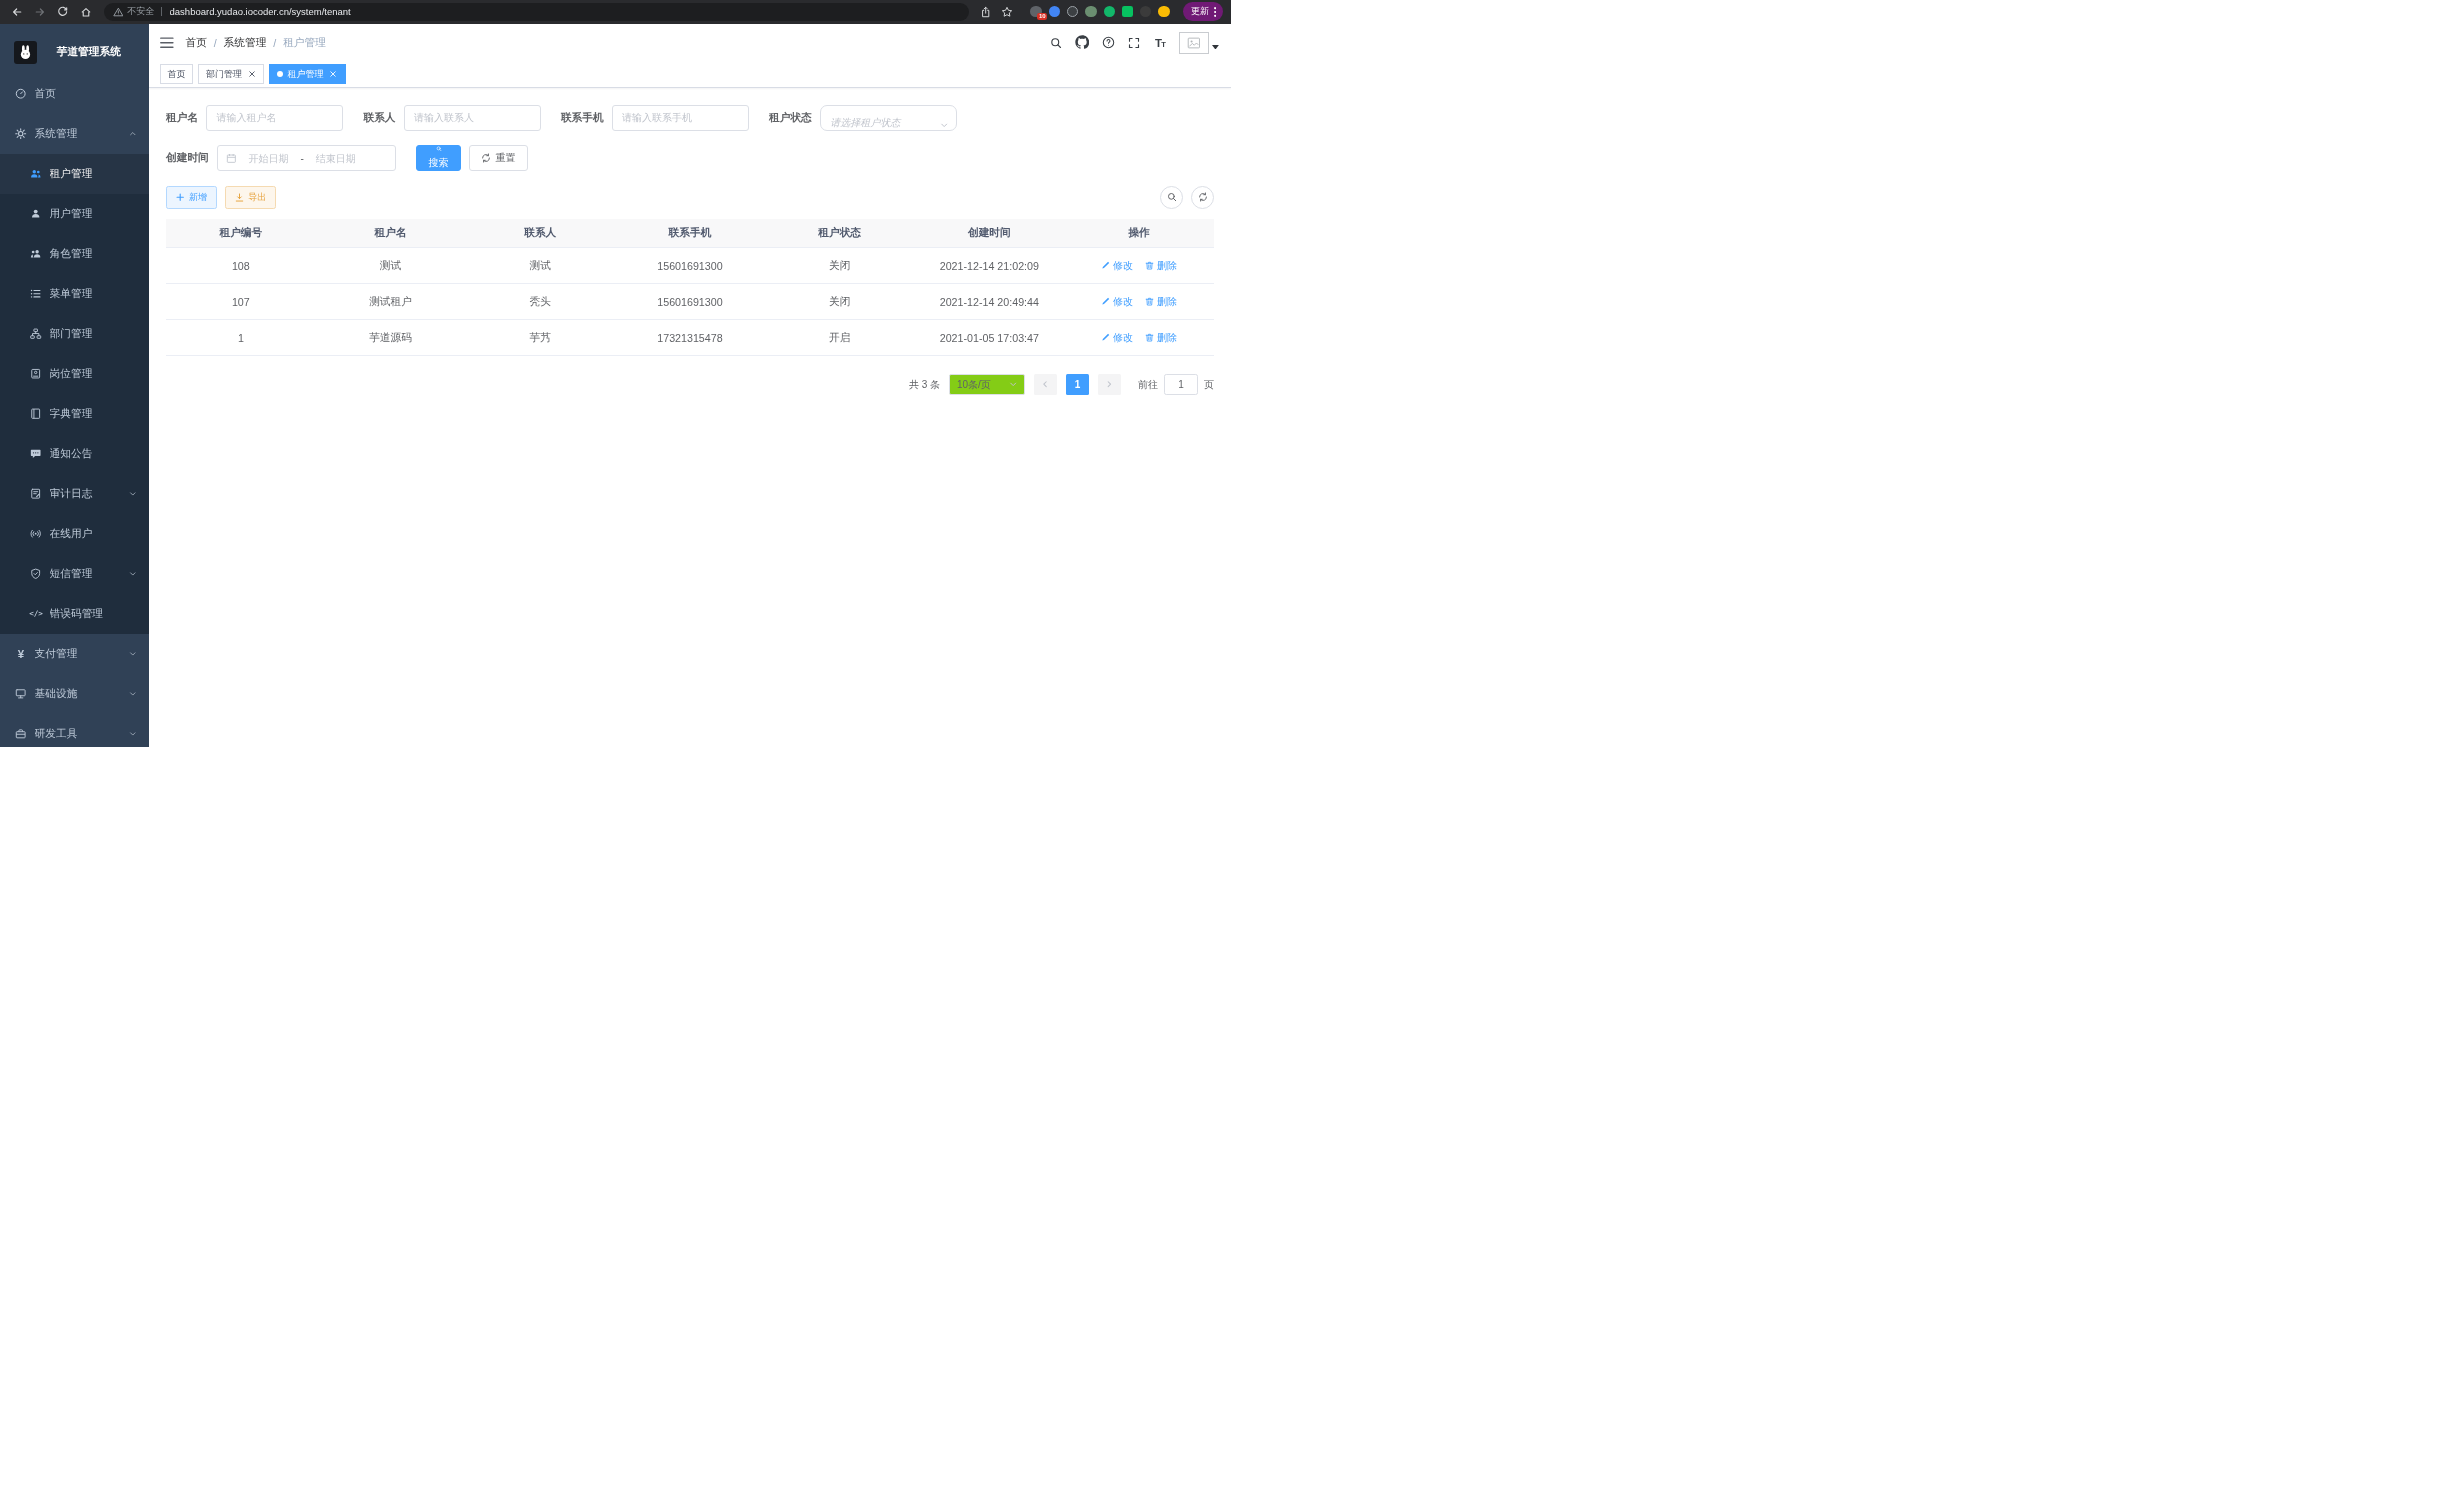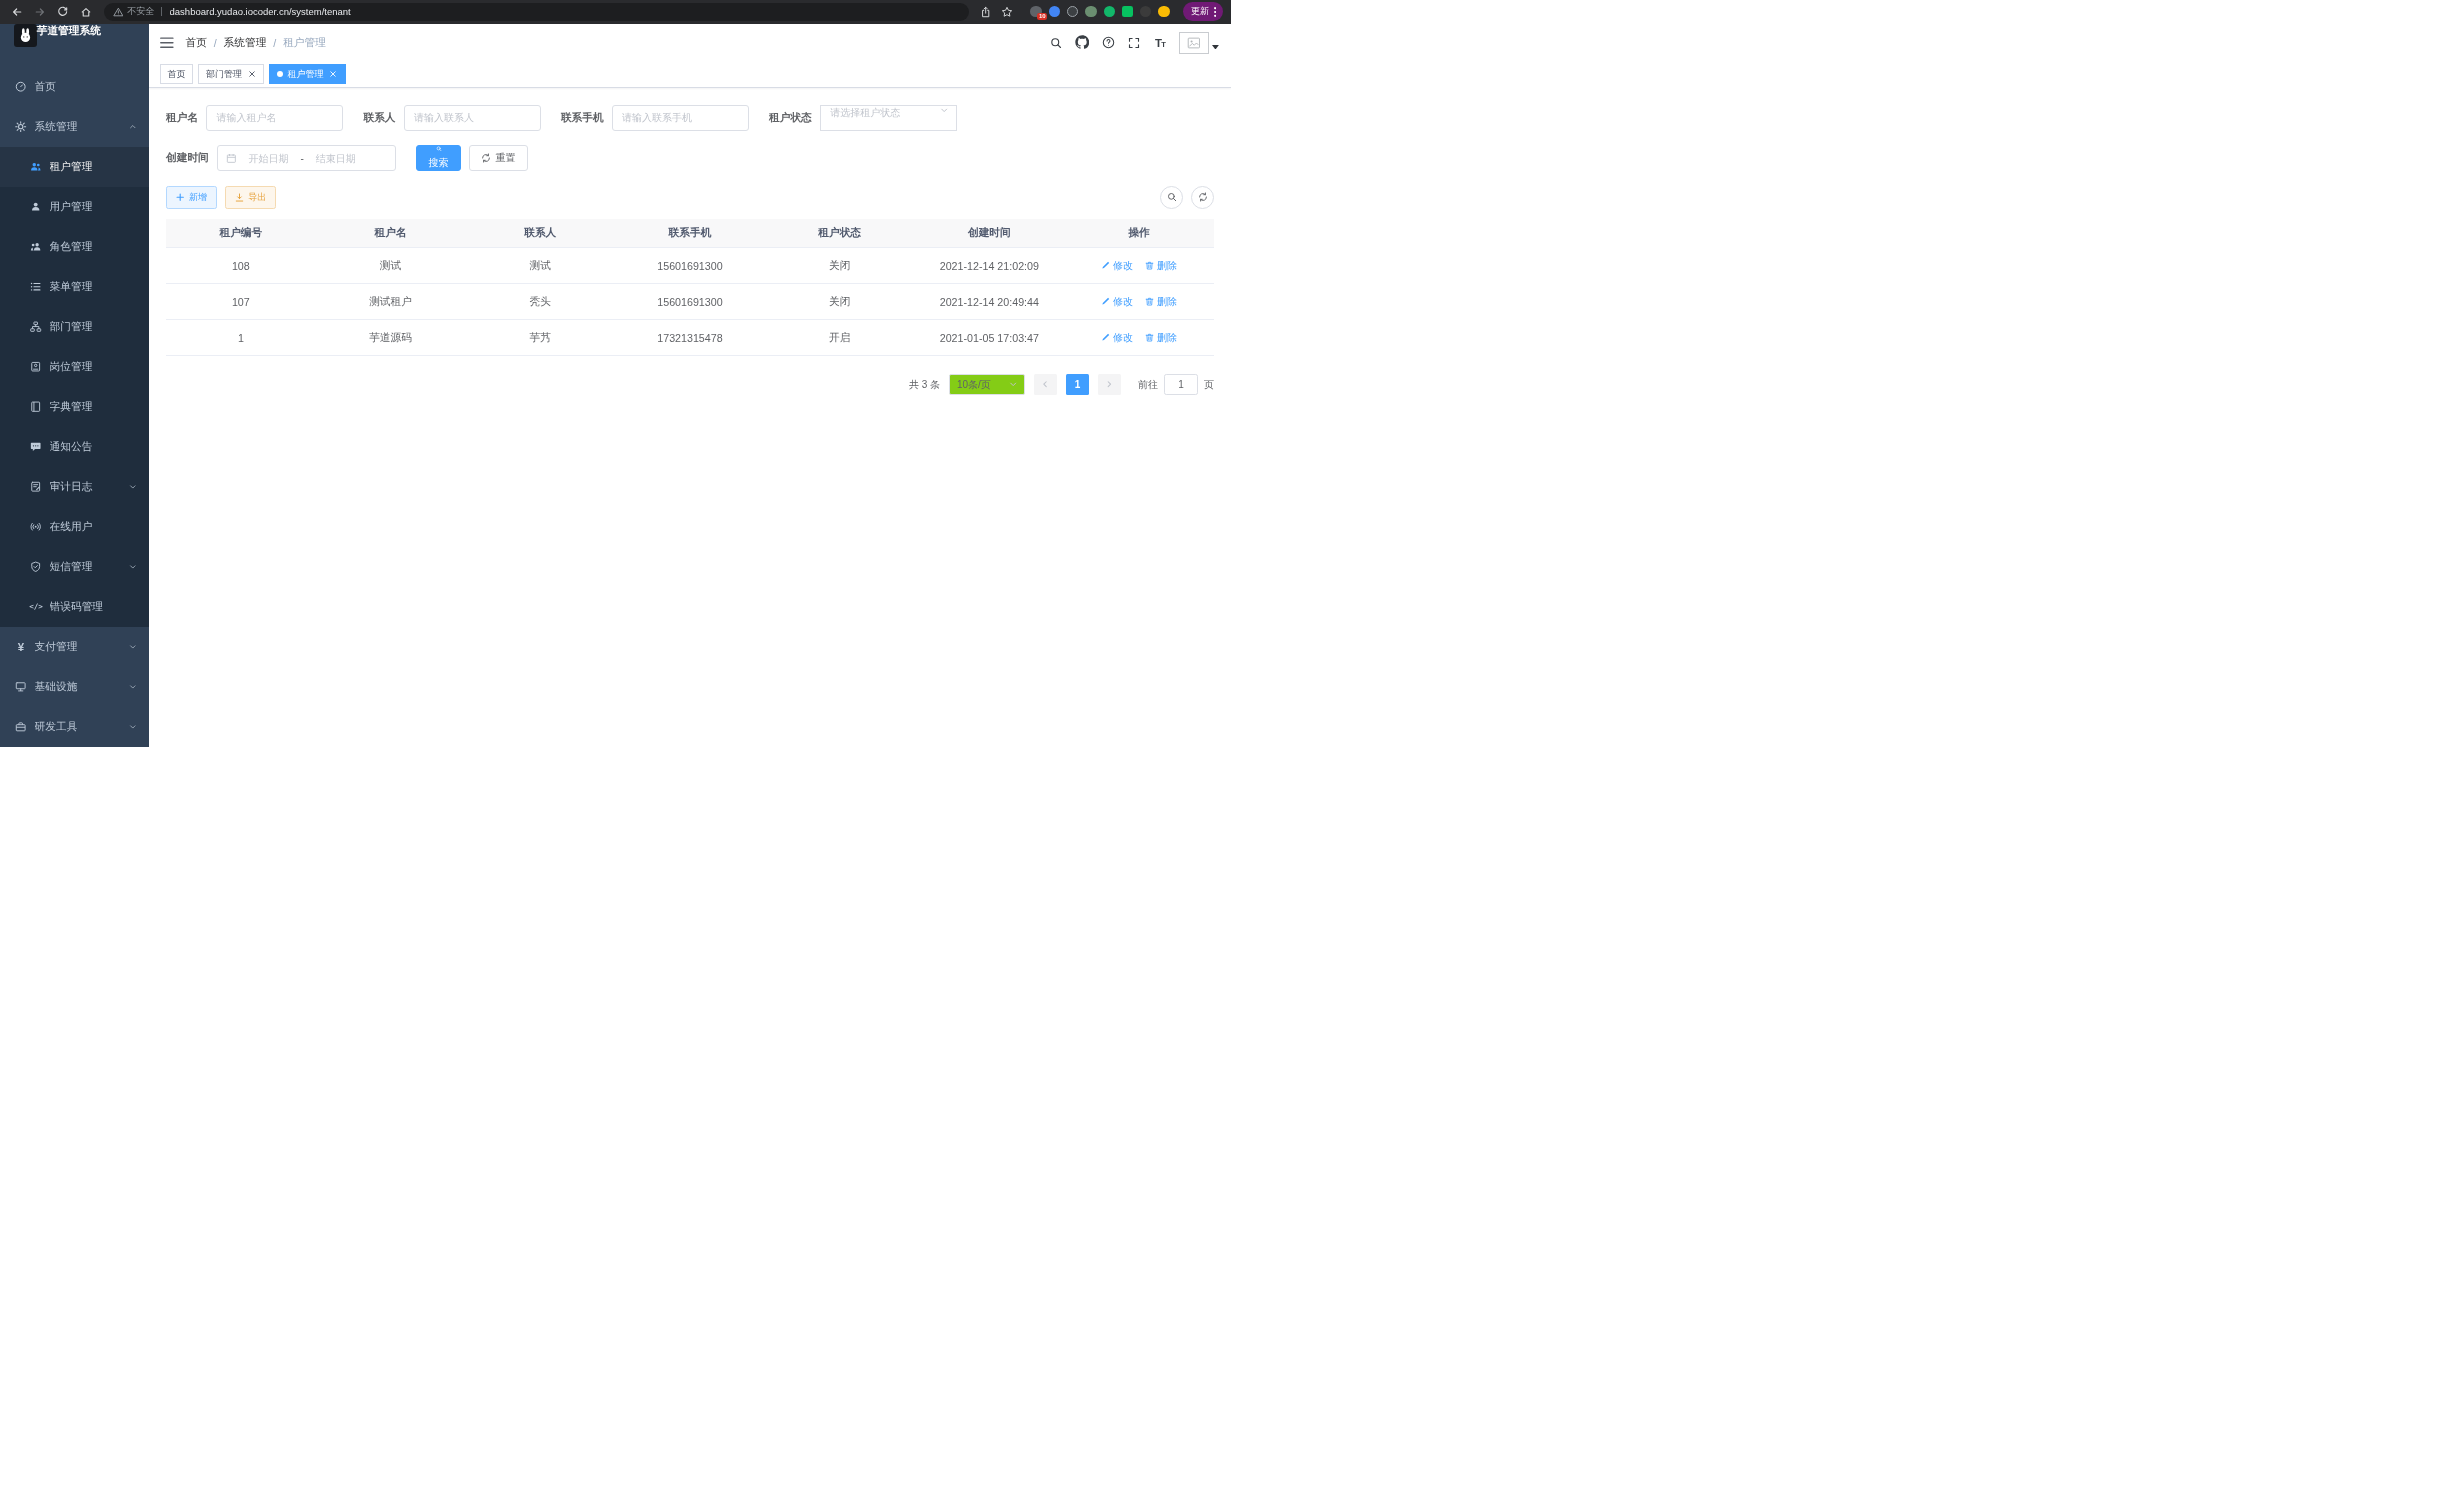--- a/index.html
+++ b/index.html
@@ -20,21 +20,21 @@
   .b-right .bicon { margin-right:3px; }
   .ext-row { display:flex; align-items:center; margin:0 4.6px; }
   .ext-icon { width:11.4px; height:11.4px; border-radius:50%; position:relative; flex:none; margin-left:6.9px; cursor:pointer; }
   .ext-icon.square { border-radius:2.3px; }
   .ext-badge { position:absolute; right:-5.3px; bottom:-3px; background:#d93025; color:#fff; font-size:6px; line-height:7.6px; padding:0 1.5px; border-radius:2.3px; font-weight:700; }
   .update-pill { background:#701a75; color:#fff; font-size:9px; border-radius:761px; padding:3px 7.6px; margin-left:9px; display:flex; align-items:center; gap:4.6px; cursor:pointer; white-space:nowrap; }
 
   
   .app { display:flex; height:723px; }
   .sidebar { width:149px; background:#304156; flex:none; overflow:hidden; }
-  .logo-row { height:43px; display:flex; align-items:flex-start; padding-left:13.7px; gap:0; cursor:pointer; }
+  .logo-row { height:43px; display:flex; align-items:center; padding-left:13.7px; gap:20px; cursor:pointer;margin-top:7px; }
   .logo-img { width:23px; height:23px; border-radius:3px; background:#15181d; display:flex; align-items:center; justify-content:center; flex:none; }
   .logo-title { color:#fff; font-size:10.7px; font-weight:700; white-space:nowrap; }
   .menu-item { height:40px; display:flex; align-items:center; gap:7.6px; padding:0 12px 0 15px; color:#bfcbd9; font-size:10.7px; cursor:pointer; white-space:nowrap; }
   .menu-item.lvl2 { background:#1f2d3d; padding-left:30px; }
   .menu-item.active { background:#263445; }
   .menu-item.active .micon { color:#409eff; }
   .menu-item.active .mlabel { color:#f4f4f5; }
   .micon { width:12px; height:12px; display:flex; align-items:center; justify-content:center; flex:none; font-weight:700; }
   .micon .txt-ic { font-size:7.6px; font-family:"DejaVu Sans Mono","Liberation Mono",monospace; font-weight:700; }
   .micon .yen-ic { font-size:11.4px; font-weight:700; }
@@ -65,21 +65,21 @@
   .tag.active { background:#409eff; border-color:#409eff; color:#fff; }
   .tag-close { display:flex; align-items:center; justify-content:center; width:10px; height:10px; border-radius:50%; }
 
   
   .content { flex:1; padding:17px 17px 0; overflow:hidden; }
   .filter-row { display:flex; align-items:center; margin-bottom:14.5px; }
   .fitem { display:flex; align-items:center; margin-right:20px; }
   .flabel { font-size:10.7px; font-weight:700; color:#606266; margin-right:8.4px; white-space:nowrap; }
   .finput { width:137px; height:26px; border:0.8px solid #dcdfe6; border-radius:3px; padding:0 9px; font-size:10px; color:#606266; outline:none; font-family:inherit; }
   .finput::placeholder { color:#c0c4cc; }
-  .fselect { width:137px; height:26px; border:0.8px solid #dcdfe6; border-radius:0; padding:0 7.6px 0 9px; display:flex; align-items:flex-start; justify-content:space-between; font-size:10px; color:#c0c4cc; cursor:pointer; background:#fff; }
+  .fselect { width:137px; height:26px; border:0.8px solid #dcdfe6; border-radius:7px; padding:0 7.6px 0 9px; display:flex; align-items:flex-end; justify-content:space-between; font-size:10px; color:#c0c4cc; cursor:pointer; background:#fff;font-style:italic; }
   .daterange { width:179px; height:26px; border:0.8px solid #dcdfe6; border-radius:3px; display:flex; align-items:center; padding:0 7.6px; gap:3px; background:#fff; }
   .cal-icon { color:#c0c4cc; flex:none; }
   .dr-input { border:none; outline:none; width:58px; text-align:center; font-size:10px; color:#606266; font-family:inherit; }
   .dr-input::placeholder { color:#c0c4cc; }
   .dr-sep { color:#606266; font-size:10px; }
   .btn { height:26px; border-radius:3px; display:inline-flex; align-items:center; gap:4.6px; padding:0 11.4px; font-size:10px; cursor:pointer; border:0.8px solid #dcdfe6; background:#fff; color:#606266; white-space:nowrap; }
   .btn-primary { background:#409eff; border-color:#409eff; color:#fff; margin-left:20px;flex-direction:column; }
   .btn-default { margin-left:7.6px; }
   .btn-sm { height:23px; padding:0 9px; font-size:9px; border-radius:2.3px; }
   .btn-plain-primary { background:#ecf5ff; border-color:#b3d8ff; color:#409eff; }

